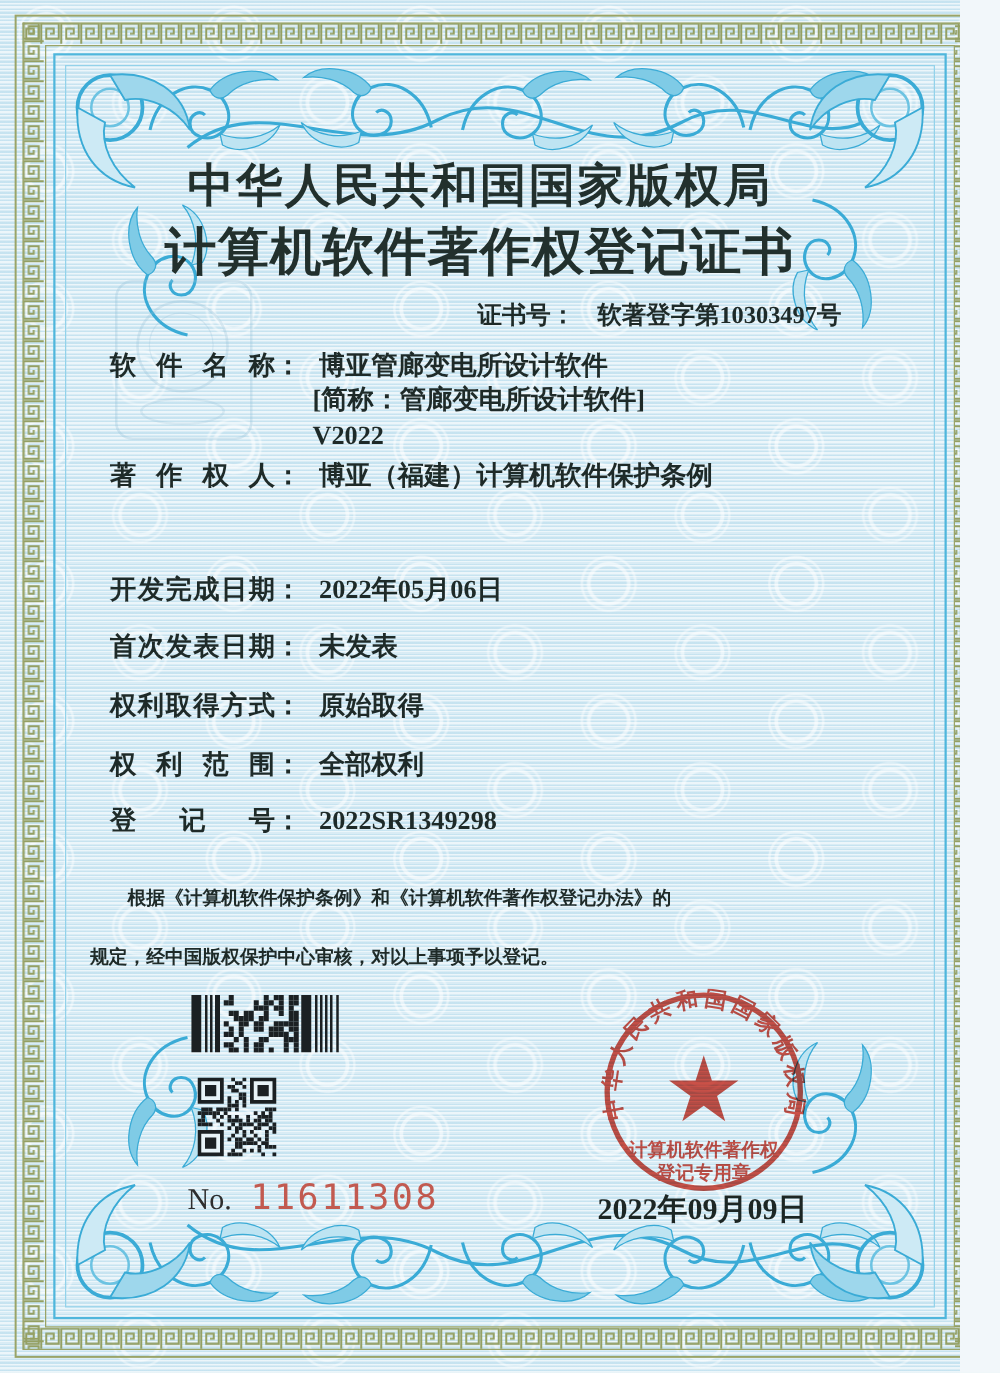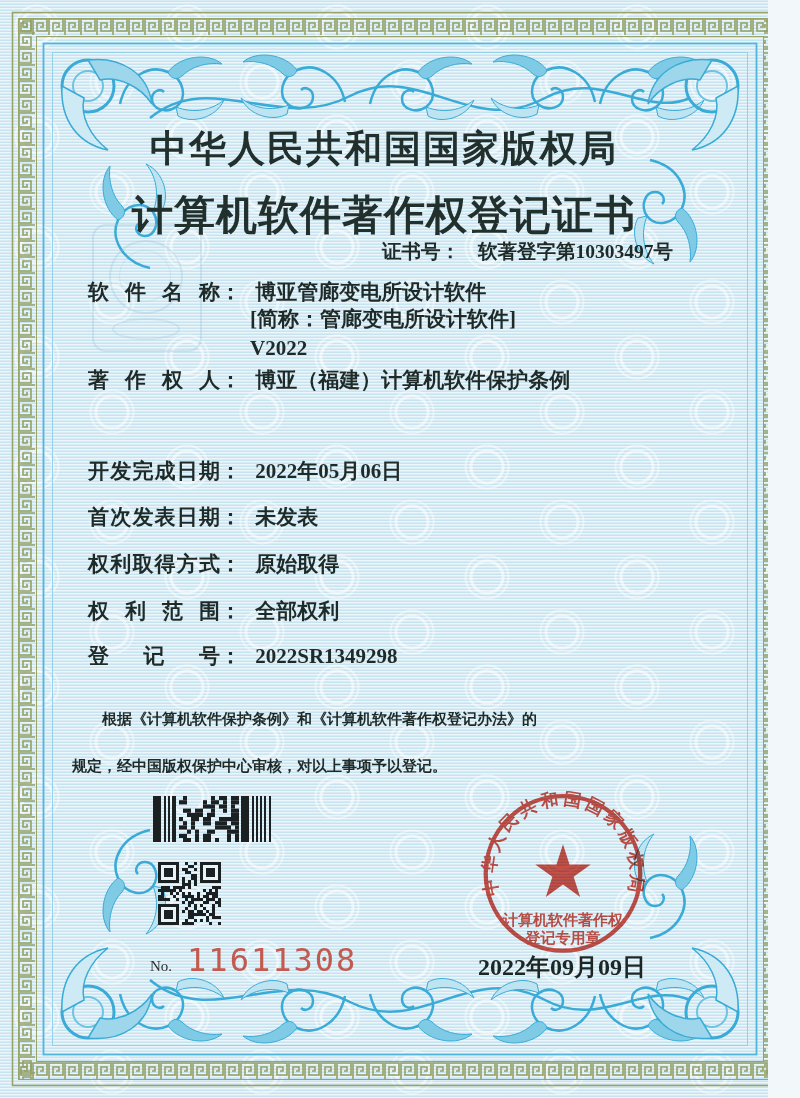--- a/index.html
+++ b/index.html
@@ -10,21 +10,21 @@
     background-color:#d9ecf5;
     background-image:
       radial-gradient(circle at 37px 27px, rgba(255,255,255,0) 14px, rgba(255,255,255,.55) 15px, rgba(255,255,255,.55) 17px, rgba(255,255,255,0) 18px, rgba(255,255,255,0) 20px, rgba(255,255,255,.45) 21px, rgba(255,255,255,.45) 22px, rgba(255,255,255,0) 23px),
       radial-gradient(circle at 112px 82px, rgba(255,255,255,0) 14px, rgba(255,255,255,.5) 15px, rgba(255,255,255,.5) 17px, rgba(255,255,255,0) 18px, rgba(255,255,255,0) 20px, rgba(255,255,255,.4) 21px, rgba(255,255,255,.4) 22px, rgba(255,255,255,0) 23px),
       repeating-linear-gradient(0deg, rgba(255,255,255,.5) 0 1px, rgba(150,205,228,.28) 1px 2px, rgba(217,236,245,.05) 2px 3px);
     background-size:150px 110px,150px 110px,auto;
   }
   .frame{position:absolute;left:0;top:0;pointer-events:none;}
   .authority{position:absolute;top:124px;left:0;width:100%;margin:0;text-align:center;
     font-size:37px;font-weight:700;letter-spacing:2px;color:#22302d;}
-  .cert-title{position:absolute;top:188px;left:0;width:100%;margin:0;text-align:center;
+  .cert-title{position:absolute;top:174px;left:0;width:100%;margin:0;text-align:center;
     font-size:41px;font-weight:700;letter-spacing:1px;color:#22302d;}
   .certno{position:absolute;top:238px;right:95px;font-size:19.5px;font-weight:700;margin-left:12px;}
   .certno .gap{display:inline-block;width:18px;}
   .row{position:absolute;left:88px;font-size:21px;font-weight:700;white-space:nowrap;}
   .row .lbl{display:inline-block;width:132px;text-align:justify;text-align-last:justify;vertical-align:top;}
   .row .colon{display:inline-block;}
   .row .val{display:inline-block;margin-left:9px;}
   .cont{position:absolute;left:250px;font-size:21px;font-weight:700;white-space:nowrap;}
   .statement{position:absolute;left:72px;top:696px;width:676px;font-size:15px;font-weight:700;line-height:47px;}
   .statement .l1{text-indent:2em;}
@@ -33,22 +33,22 @@
   .emboss .circ{position:absolute;left:15px;top:14px;width:70px;height:70px;border-radius:50%;
     border:2px solid rgba(145,190,212,.35);}
   .emboss .circ2{position:absolute;left:25px;top:24px;width:50px;height:50px;border-radius:50%;
     border:1px solid rgba(145,190,212,.3);}
   .emboss .oval{position:absolute;left:18px;top:92px;width:64px;height:18px;border-radius:50%;
     border:2px solid rgba(145,190,212,.3);}
   .codes svg{position:absolute;}
   .barcode{left:153px;top:796px;}
   .qrcode{left:158px;top:862px;}
   .serial{position:absolute;left:150px;top:941px;white-space:nowrap;}
-  .serial .no{font-size:15px;color:#2e2e2e;}
-  .serial .num{font-size:32px;color:#c25a50;font-family:"DejaVu Sans Mono",monospace;
+  .serial .no{font-size:24px;color:#2e2e2e;}
+  .serial .num{font-size:28px;color:#c25a50;font-family:"DejaVu Sans Mono",monospace;
     letter-spacing:2px;margin-left:15px;font-weight:400;}
   .seal{position:absolute;left:477px;top:791px;width:172px;height:170px;
     opacity:.93;mix-blend-mode:multiply;}
   .issue-date{position:absolute;left:468px;top:951px;width:188px;text-align:center;
     font-size:24px;font-weight:700;color:#1c2624;}
 </style>
 </head>
 <body>
 
 <div class="page">

